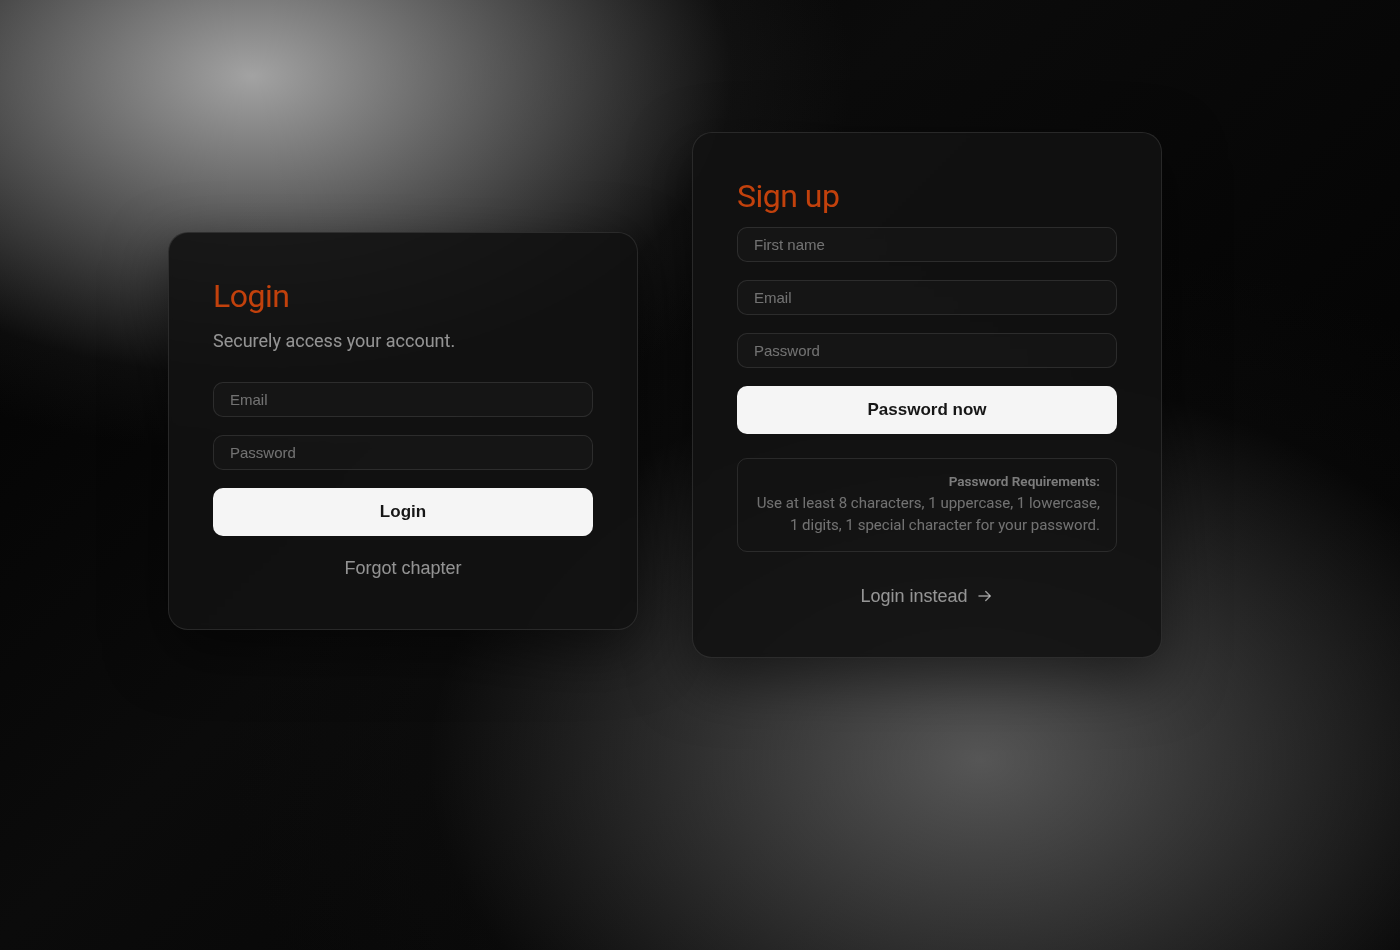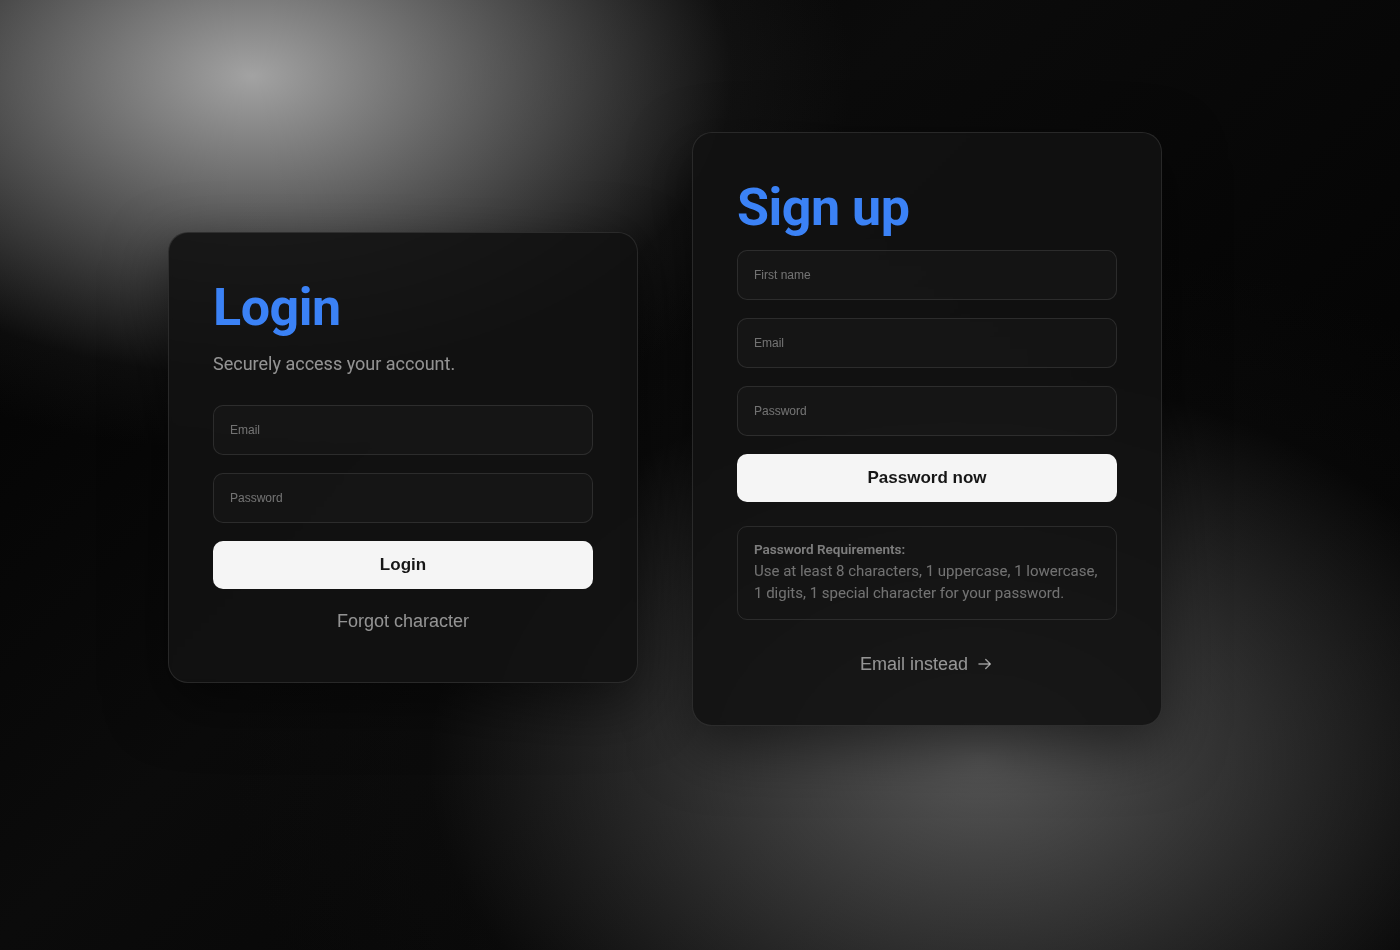--- a/index.html
+++ b/index.html
@@ -21,42 +21,42 @@
     background: rgba(18,18,18,0.90);
     border: 1px solid rgba(255,255,255,0.10);
     border-radius: 20px;
     padding: 44px;
     color: #e6e6e6;
     box-shadow: 0 20px 60px rgba(0,0,0,0.5);
     backdrop-filter: blur(2px);
   }
 
   .card h1 {
-    font-size: 52px;
-    font-weight: 700;
+    font-size: 32px;
+    font-weight: 400;
     letter-spacing: -0.5px;
-    color: #3b82f6;
+    color: #c2410c;
     margin-bottom: 12px;
   }
 
   .subtitle {
     font-size: 18px;
     line-height: 1.5;
     color: rgba(255,255,255,0.55);
     margin-bottom: 28px;
   }
 
   .field {
     width: 100%;
-    height: 50px;
+    height: 35px;
     background: rgba(255,255,255,0.02);
     border: 1px solid rgba(255,255,255,0.10);
     border-radius: 10px;
     padding: 0 16px;
-    font-size: 12px;
+    font-size: 15px;
     color: #eee;
     margin-bottom: 18px;
     outline: none;
   }
   .field::placeholder { color: rgba(255,255,255,0.40); }
 
   .btn-primary {
     width: 100%;
     height: 48px;
     background: #f5f5f5;
@@ -80,20 +80,21 @@
     cursor: pointer;
     padding: 6px 0;
   }
 
   .hint-box {
     border: 1px solid rgba(255,255,255,0.10);
     border-radius: 10px;
     padding: 14px 16px;
     margin-top: 8px;
     margin-bottom: 28px;
+    text-align: right;
   }
   .hint-title {
     font-size: 13.5px;
     font-weight: 600;
     color: rgba(255,255,255,0.45);
     margin-bottom: 4px;
   }
   .hint-body {
     font-size: 15px;
     line-height: 1.45;
@@ -132,39 +133,39 @@
 <div id="login-card" class="card">
   <h1>Login</h1>
   <p class="subtitle">Securely access your account.</p>
 
   <input class="field" type="text" placeholder="Email" style="">
 
   <input class="field" type="password" placeholder="Password" style="">
 
   <button class="btn-primary">Login</button>
 
-  <button class="link-muted">Forgot character</button>
+  <button class="link-muted">Forgot chapter</button>
 </div>
 
 <div id="signup-card" class="card">
   <h1>Sign up</h1>
 
   <input class="field" type="text" placeholder="First name" style="">
 
   <input class="field" type="text" placeholder="Email" style="">
 
   <input class="field" type="password" placeholder="Password" style="">
 
   <button class="btn-primary">Password now</button>
 
   <div class="hint-box">
     <div class="hint-title">Password Requirements:</div>
     <div class="hint-body">Use at least 8 characters, 1 uppercase, 1 lowercase, 1 digits, 1 special character for your password.</div>
   </div>
 
   <button class="link-row">
-    <span>Email instead</span>
+    <span>Login instead</span>
     <svg class="arrow-icon" viewBox="0 0 24 24">
       <line x1="4" y1="12" x2="18" y2="12"></line>
       <polyline points="13 6 19 12 13 18"></polyline>
     </svg>
   </button>
 </div>
 
 </body></html>

